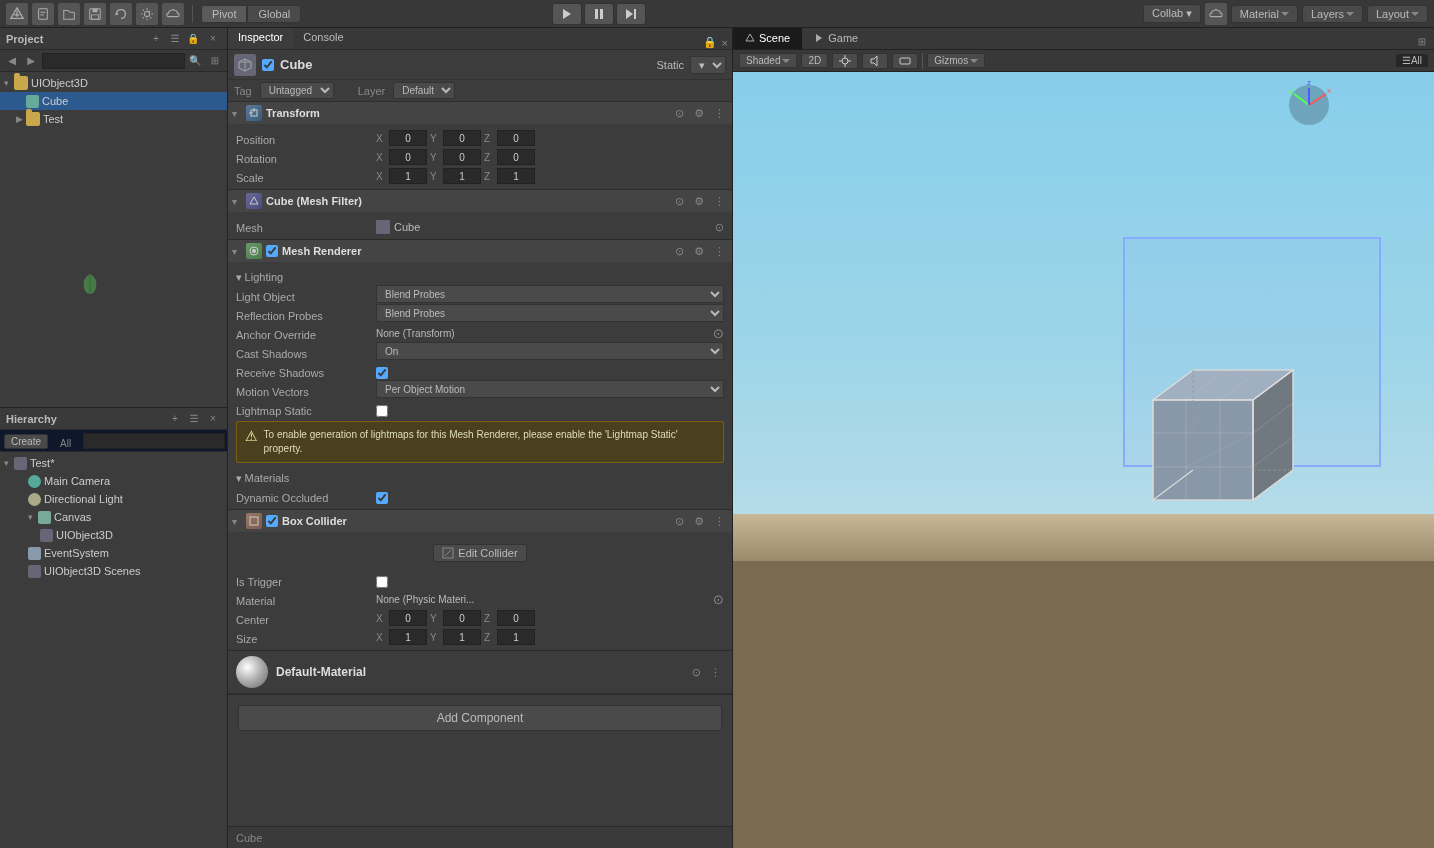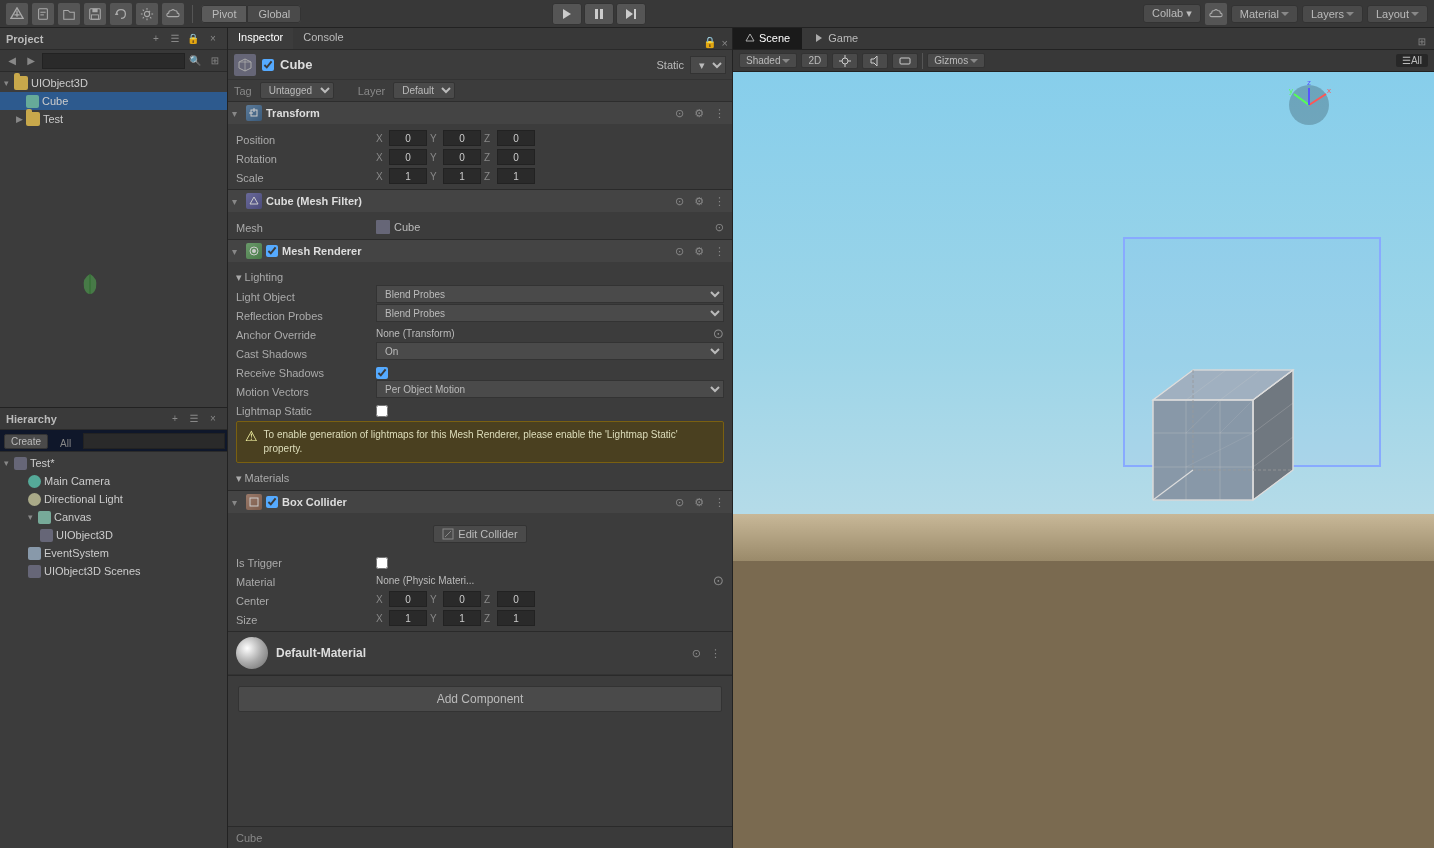--- a/index.html
+++ b/index.html
@@ -561,20 +561,26 @@
 
           <div class="warning-box">
             <span class="warning-icon">⚠</span>
             <span class="warning-text">To enable generation of lightmaps for this Mesh Renderer, please enable the 'Lightmap Static' property.</span>
           </div>
 
           <div class="prop-row" style="cursor:pointer;">
             <span class="prop-label">▾ <span>Materials</span></span>
           </div>
 
+          <div class="prop-row">
+            <span class="prop-label">Dynamic Occluded</span>
+            <div class="prop-value">
+              <input type="checkbox" class="prop-checkbox" checked="" style="">
+            </div>
+          </div>
         </div>
       </div>
 
       <div class="component">
         <div class="comp-header">
           <span class="comp-arrow">▾</span>
           <div class="comp-icon comp-icon-collider">
             <svg width="10" height="10" viewBox="0 0 10 10">
                 <rect x="1" y="1" width="8" height="8" fill="none" stroke="#ccc" stroke-width="1"></rect>
               </svg>

